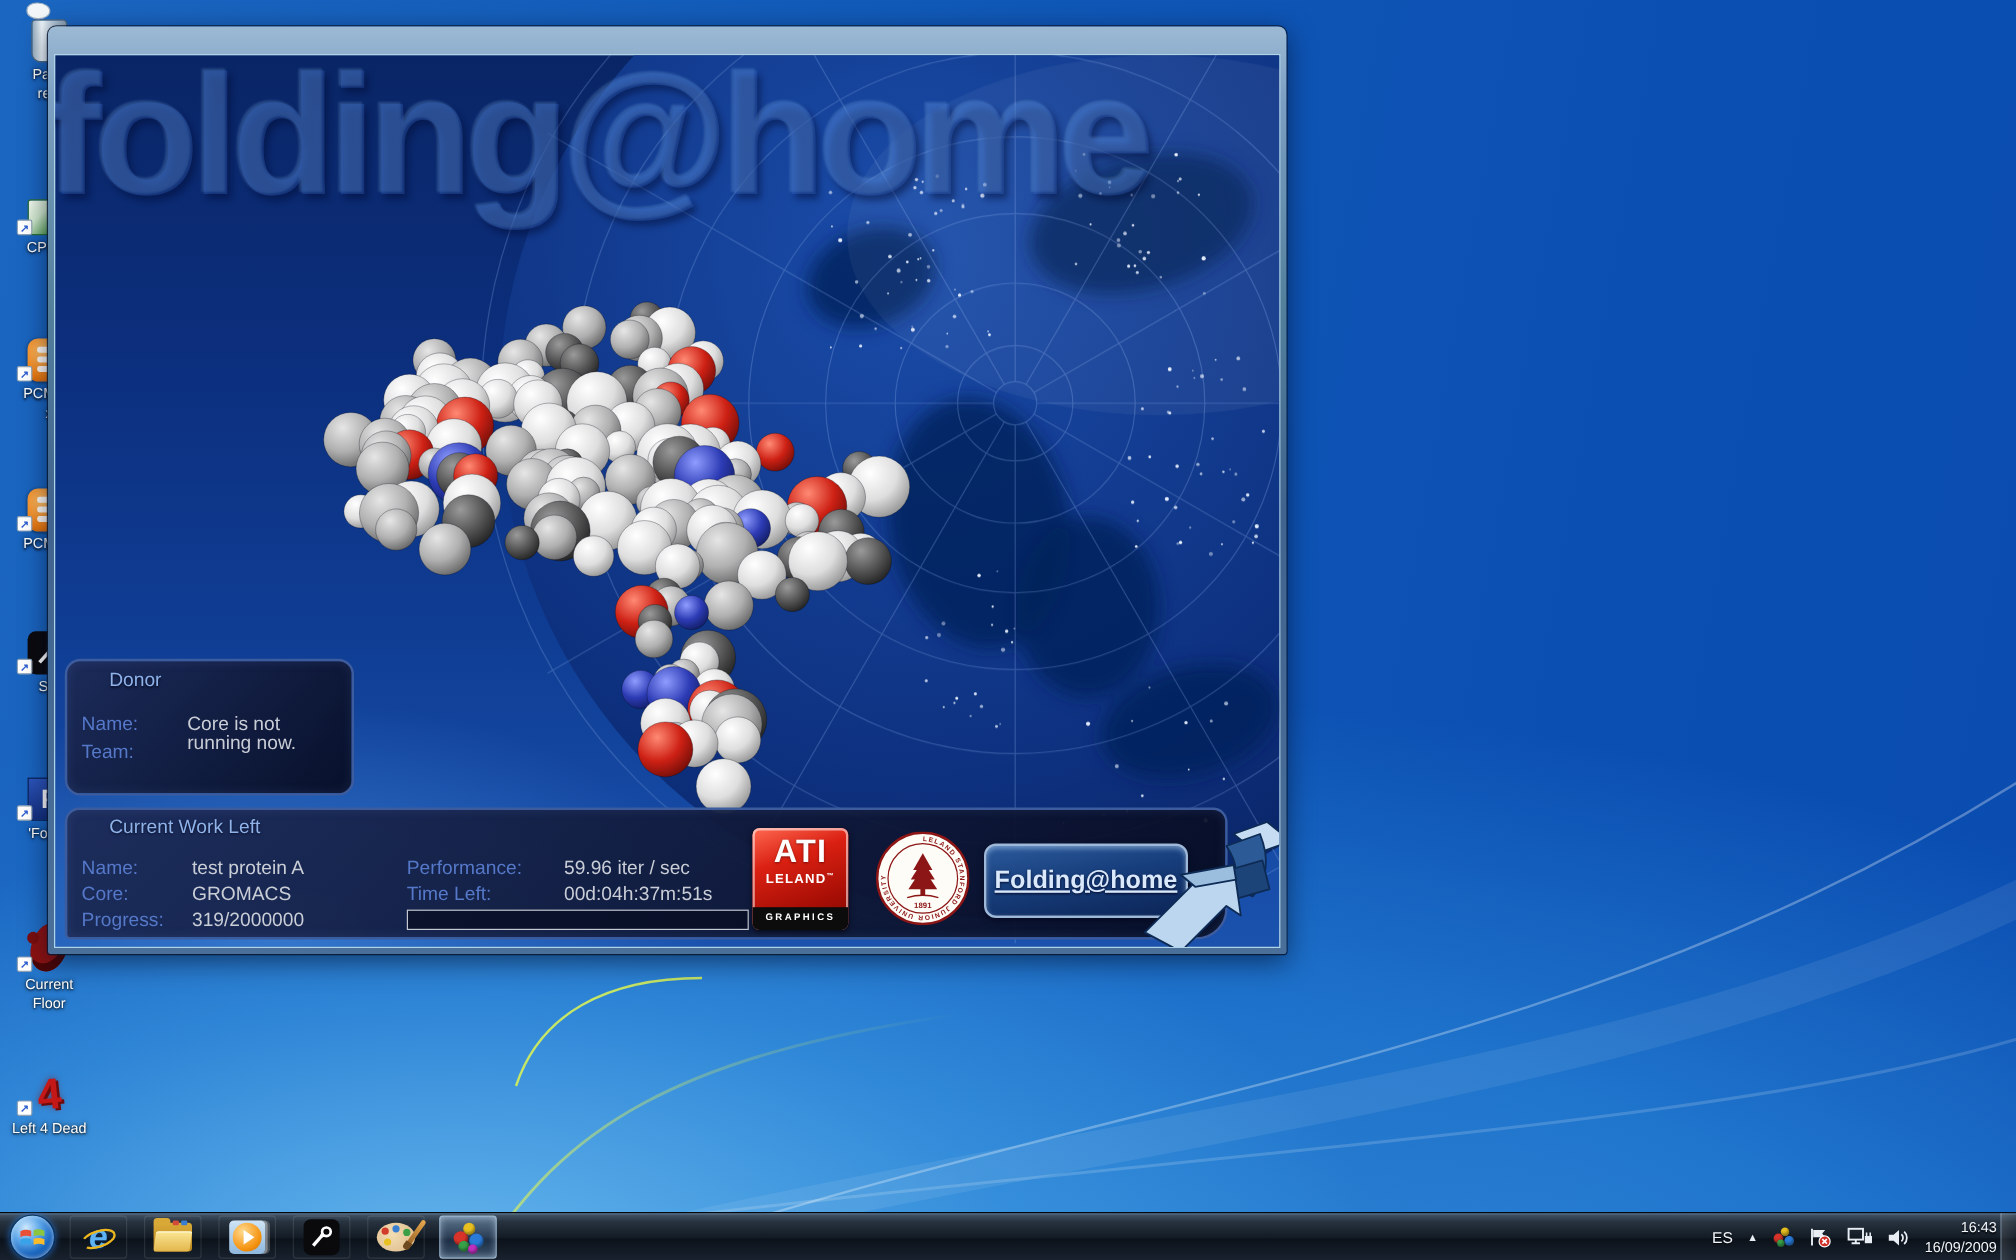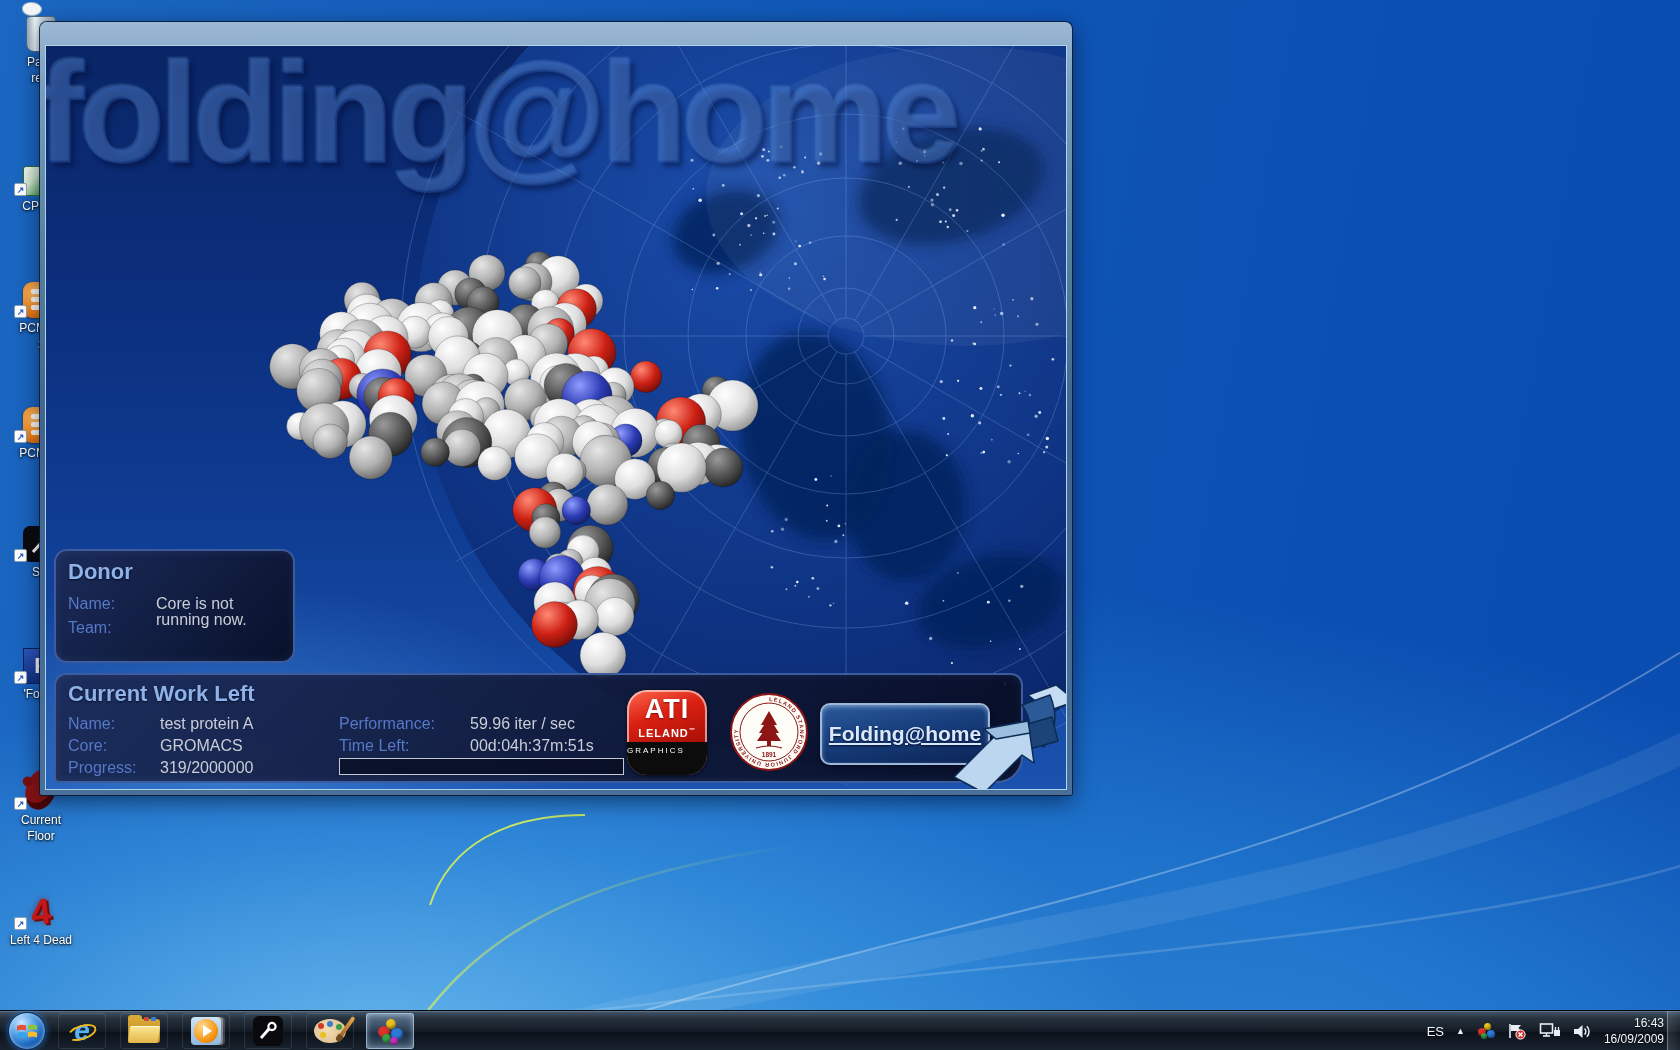--- a/index.html
+++ b/index.html
@@ -74,37 +74,37 @@
   #globeSvg,#molSvg{position:absolute;left:0;top:0;}
   .watermark{position:absolute;left:-8px;top:-14px;width:1040px;font-size:142px;font-weight:bold;letter-spacing:-6px;
     white-space:nowrap;color:rgba(55,110,205,.30);
     text-shadow:-2px -2px 2px rgba(150,205,255,.22),3px 4px 5px rgba(0,10,50,.45);z-index:2;}
 
   
   .panel{position:absolute;background:linear-gradient(135deg,rgba(28,42,86,.94),rgba(7,12,34,.94));
     border:2px solid #3d5c9e;box-shadow:inset 0 0 10px rgba(120,160,230,.12);z-index:5;color:#c9cdd6;}
   #donorPanel{left:8px;top:503px;width:241px;height:114px;border-radius:13px;}
   #cwuPanel{left:8px;top:627px;width:969px;height:110px;border-radius:12px 12px 26px 5px;}
-  .ptitle{position:absolute;font-size:22px;font-weight:bold;color:#8fb2e8;text-shadow:0 1px 2px rgba(0,0,20,.7);}
+  .ptitle{position:absolute;font-size:16px;font-weight:normal;color:#8fb2e8;text-shadow:0 1px 2px rgba(0,0,20,.7);margin-left:23px;}
   .prow{position:absolute;font-size:16px;}
   .plabel{color:#5578c8;}
   .pvalue{position:absolute;color:#c9cdd6;}
   #progressBar{position:absolute;left:283px;top:83px;width:285px;height:17px;border:1px solid #c4c9d4;background:rgba(6,10,28,.65);}
   #progressFill{height:100%;background:linear-gradient(#9ec4f0,#4a7fd0);width:0;}
 
   
-  #atiLogo{position:absolute;left:571px;top:15px;width:80px;height:85px;border-radius:20px;z-index:6;
+  #atiLogo{position:absolute;left:571px;top:15px;width:80px;height:85px;border-radius:6px;z-index:6;
     background:linear-gradient(160deg,#ff6a52 0%,#da2012 32%,#a60e05 72%,#7c0a04 100%);
     box-shadow:inset 0 0 0 2px rgba(255,255,255,.55),0 1px 4px rgba(0,0,0,.6);
     display:flex;flex-direction:column;align-items:center;overflow:hidden;}
   .ati-brand{font-size:27px;font-weight:900;color:#fff;letter-spacing:1px;margin-top:6px;line-height:1;text-shadow:0 1px 2px rgba(60,0,0,.6);}
   .ati-sub{font-size:11px;font-weight:bold;color:#fff;letter-spacing:1px;margin-top:4px;}
   .ati-sub sup{font-size:6px;}
-  .ati-footer{margin-top:auto;width:100%;background:#0c0c0c;color:#fff;font-size:8px;font-weight:normal;
-    letter-spacing:2px;text-align:left;padding:4px 0 20px;}
+  .ati-footer{margin-top:auto;width:100%;background:#0c0c0c;color:#fff;font-size:8px;font-weight:bold;
+    letter-spacing:2px;text-align:center;padding:4px 0 6px;}
   #sealLogo{position:absolute;left:674px;top:18px;z-index:6;}
   #fahLogo{position:absolute;left:764px;top:28px;width:170px;height:62px;border-radius:10px;z-index:6;
     background:linear-gradient(170deg,#2c5a9c 0%,#173e7c 45%,#0c2456 100%);
     border:2px solid #9db8d8;box-shadow:inset 0 2px 4px rgba(190,220,250,.5),0 2px 5px rgba(0,0,20,.5);
     display:flex;align-items:center;justify-content:center;}
   #fahLogo span{font-size:21px;font-weight:bold;color:#d9e8fa;text-decoration:underline;text-shadow:0 1px 2px rgba(0,0,30,.8);}
   #fahRibbon{position:absolute;left:880px;top:6px;z-index:7;}
 
   
   #taskbar{position:absolute;left:0;bottom:0;width:1680px;height:40px;z-index:100;

